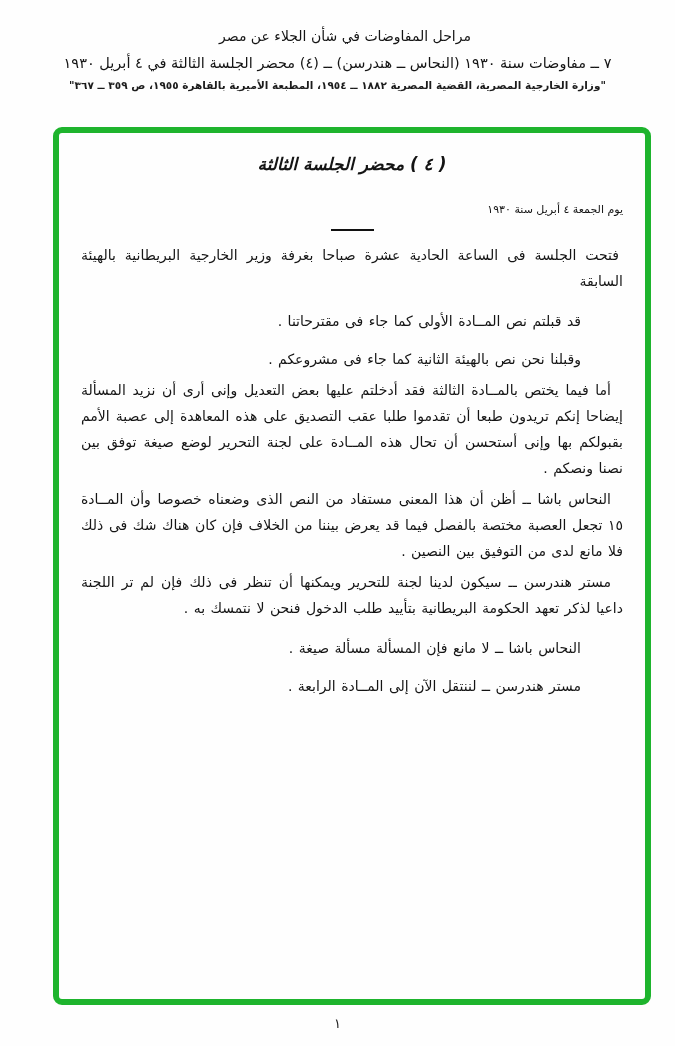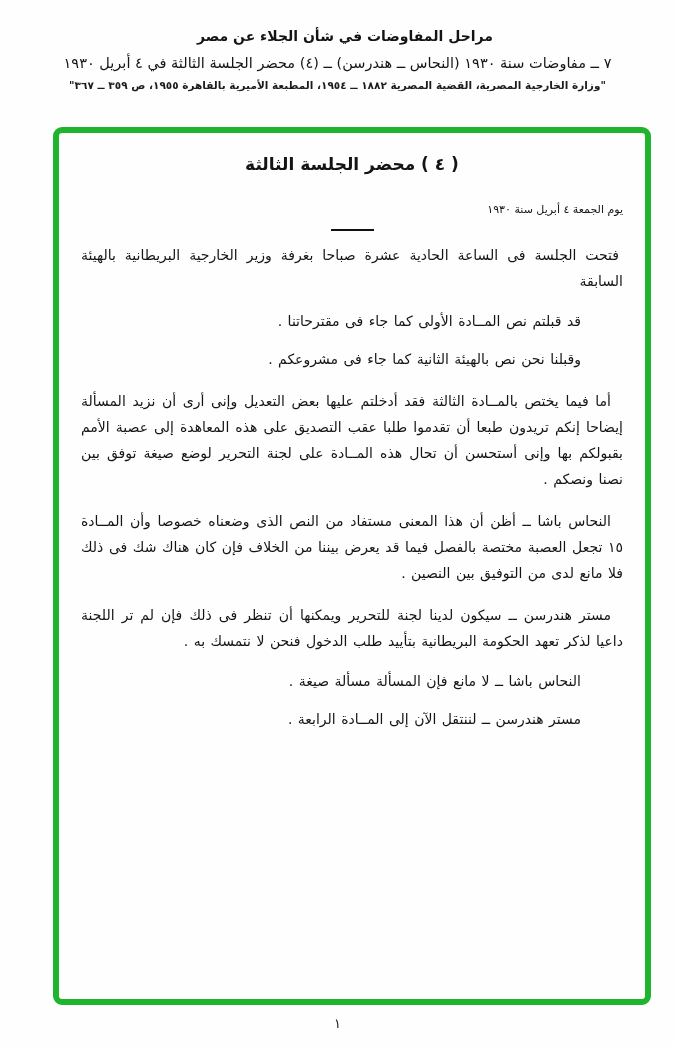--- a/index.html
+++ b/index.html
@@ -20,21 +20,21 @@
   .hdr {
     position: absolute;
     top: 28px;
     left: 0;
     width: 100%;
     text-align: center;
     direction: rtl;
   }
   .hdr-line1 {
     font-size: 14px;
-    font-weight: bold;
+    font-weight: normal;
     letter-spacing: 0.2px;
     padding-left: 15px;
   }
   .hdr-line2 {
     margin-top: 11px;
     font-size: 14.5px;
     font-weight: normal;
   }
   .hdr-line3 {
     margin-top: 8px;
@@ -58,20 +58,21 @@
   .frame-inner {
     direction: rtl;
     padding: 0 22px;
   }
   .doc-title {
     margin-top: 18px;
     text-align: center;
     font-size: 17px;
     font-weight: bold;
     line-height: 26px;
+    font-style: italic;
   }
   .doc-date {
     margin-top: 20px;
     text-align: right;
     font-size: 11px;
     line-height: 26px;
   }
   .date-rule {
     width: 43px;
     height: 2px;
@@ -82,21 +83,21 @@
   .para {
     margin: 12px 0 0 0;
     font-size: 14px;
     line-height: 26px;
     text-align: justify;
     text-indent: 12px; 
     word-spacing: 1px;
   }
   .para.first { margin-top: 11px; text-indent: 4px; }
   .para.gap-md { margin-top: 14px; }
-  .para.gap-lg { margin-top: 16px; }
+  .para.gap-lg { margin-top: 5px; }
   .para.short {
     text-indent: 42px;
     text-align: right;
   }
   .para.quote {
     font-weight: bold;
     text-indent: 14px;
     word-spacing: 1.5px;
   }
   

